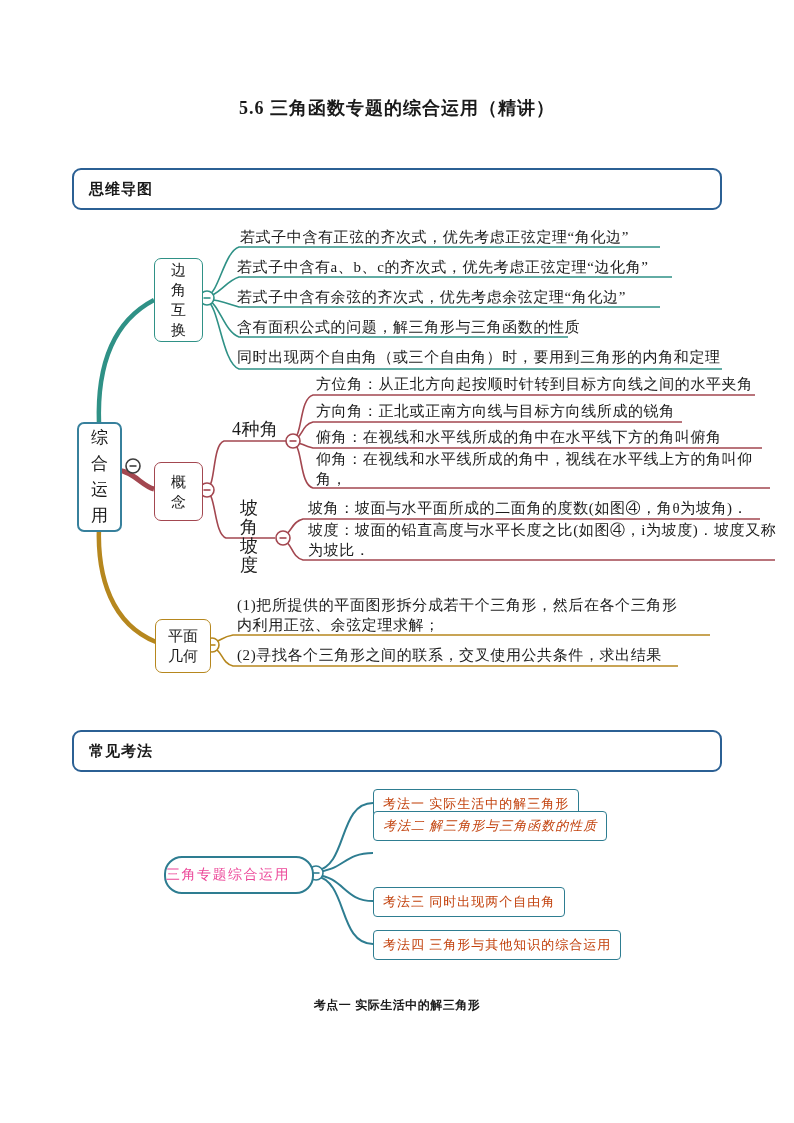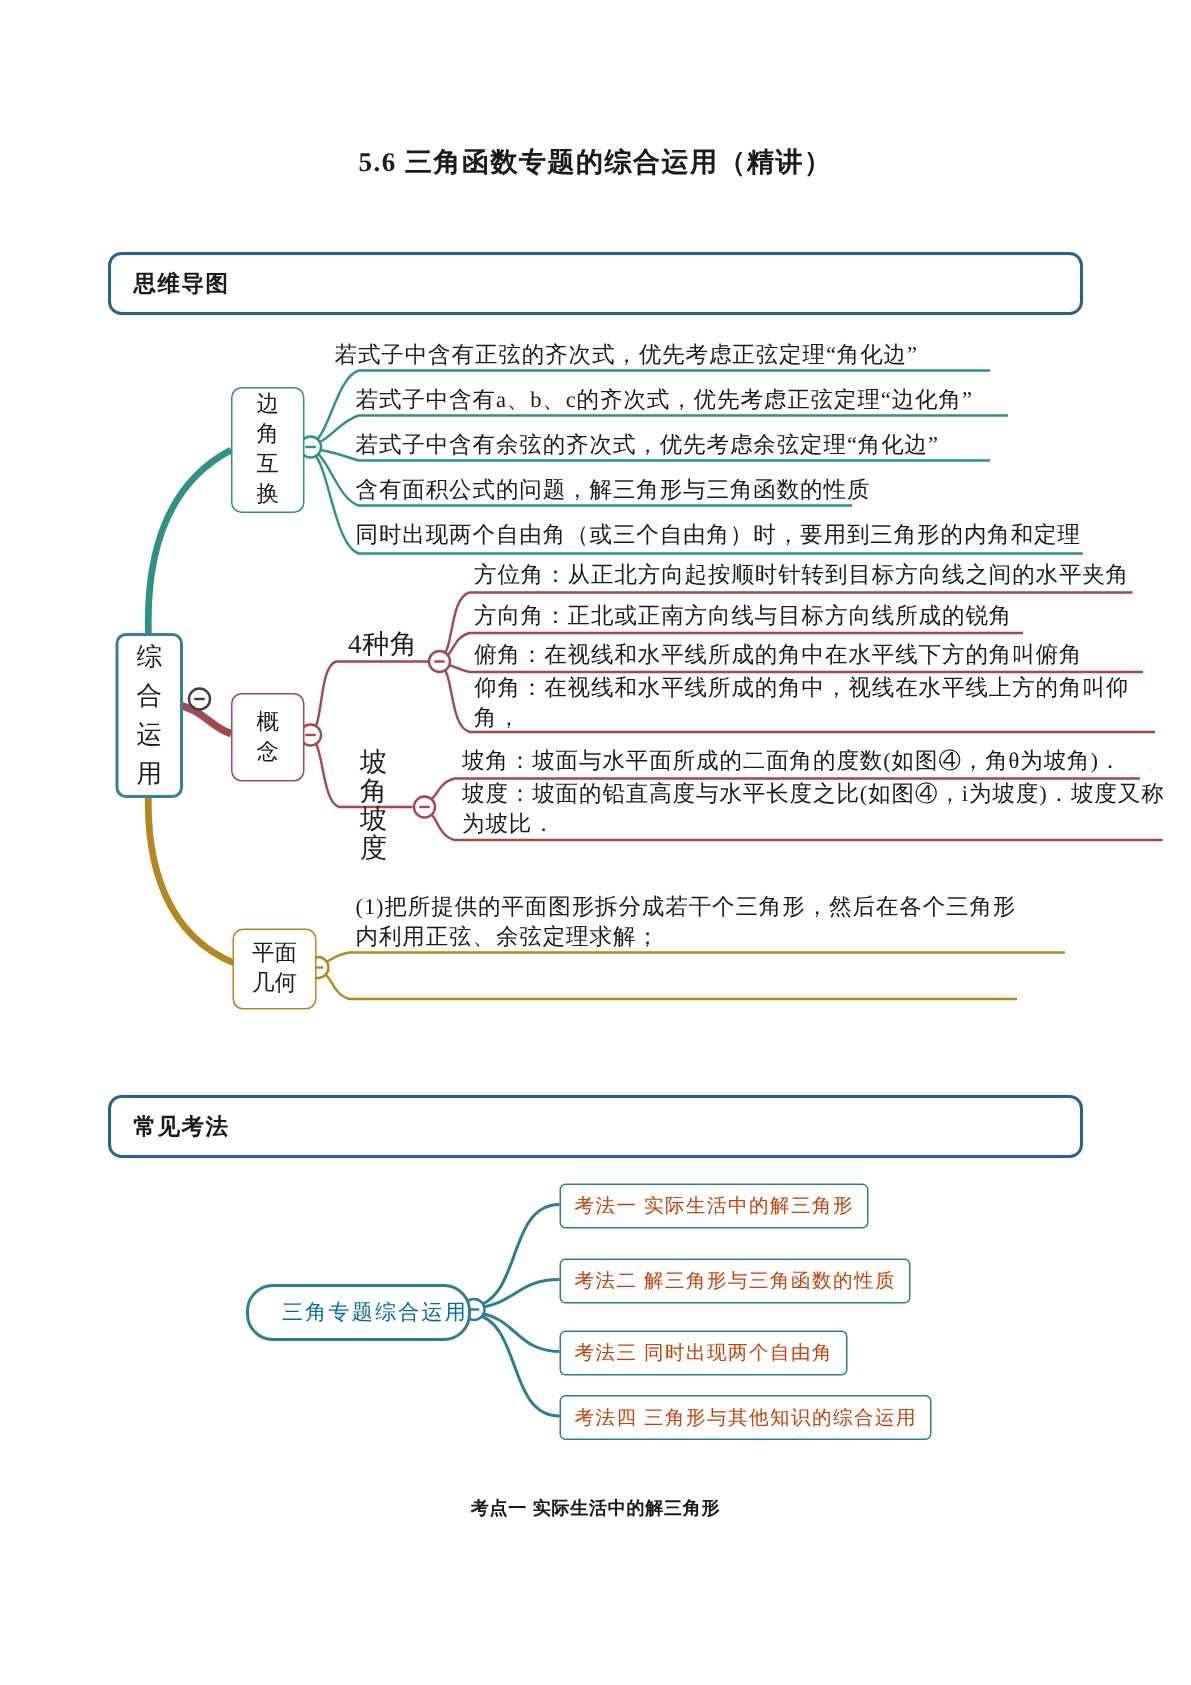--- a/index.html
+++ b/index.html
@@ -20,22 +20,22 @@
   .n-teal{left:154px;top:258px;width:47px;height:82px;border:1.6px solid #2f9186;}
   .n-maroon{left:154px;top:462px;width:47px;height:57px;border:1.6px solid #a34750;}
   .n-gold{left:155px;top:619px;width:54px;height:52px;border:1.6px solid #b6871e;}
   .n-gold .vtxt{width:34px;}
   .sublabel{position:absolute;font-size:18px;line-height:19px;letter-spacing:0.5px;}
   .sub-wrap{width:34px;word-break:break-all;}
   .leaf{position:absolute;font-size:15px;line-height:19.5px;letter-spacing:0.6px;}
   .nowrap{white-space:nowrap;}
   
   .pill{position:absolute;left:164px;top:856px;width:146px;height:34px;border:2px solid #2e7d91;
-        border-radius:18px;display:flex;align-items:center;justify-content:flex-end;background:#fff;
-        font-size:14px;letter-spacing:1.5px;color:#0369a1;}
+        border-radius:18px;display:flex;align-items:center;justify-content:flex-start;background:#fff;
+        font-size:14px;letter-spacing:1.5px;color:#ec4899;}
   .mbox{position:absolute;left:373px;border:1.6px solid #2e7d91;border-radius:4px;background:#fff;
         padding:5px 9px;font-size:13px;letter-spacing:1px;white-space:nowrap;color:#c2410c;}
   .exam-heading{position:absolute;left:0;top:997px;width:794px;text-align:center;
         font-weight:bold;font-size:12px;letter-spacing:0.5px;
         font-family:"Liberation Sans","DejaVu Sans",sans-serif;}
 </style>
 </head>
 <body>
 
 <div class="page">
@@ -113,21 +113,21 @@
     <span>思维导图</span>
   </div>
 
   <div class="node root1">
     <span class="vtxt">综合运用</span>
   </div>
 
   <div class="node n-teal">
     <span class="vtxt">边角互换</span>
   </div>
-  <div class="leaf nowrap" style="left:223px;top:228px;">若式子中含有正弦的齐次式，优先考虑正弦定理“角化边”</div>
+  <div class="leaf nowrap" style="left:240px;top:228px;">若式子中含有正弦的齐次式，优先考虑正弦定理“角化边”</div>
   <div class="leaf nowrap" style="left:237px;top:258px;">若式子中含有a、b、c的齐次式，优先考虑正弦定理“边化角”</div>
   <div class="leaf nowrap" style="left:237px;top:288px;">若式子中含有余弦的齐次式，优先考虑余弦定理“角化边”</div>
   <div class="leaf nowrap" style="left:237px;top:318px;">含有面积公式的问题，解三角形与三角函数的性质</div>
   <div class="leaf nowrap" style="left:237px;top:348px;">同时出现两个自由角（或三个自由角）时，要用到三角形的内角和定理</div>
 
   <div class="node n-maroon">
     <span class="vtxt">概念</span>
   </div>
   <div class="sublabel" style="left:232px;top:420px;">4种角</div>
   <div class="leaf nowrap" style="left:316px;top:375px;">方位角：从正北方向起按顺时针转到目标方向线之间的水平夹角</div>
@@ -135,28 +135,29 @@
   <div class="leaf nowrap" style="left:316px;top:428px;">俯角：在视线和水平线所成的角中在水平线下方的角叫俯角</div>
   <div class="leaf" style="left:316px;top:450px;width:440px;">仰角：在视线和水平线所成的角中，视线在水平线上方的角叫仰角，</div>
   <div class="sublabel sub-wrap" style="left:240px;top:499px;">坡角坡度</div>
   <div class="leaf nowrap" style="left:308px;top:499px;">坡角：坡面与水平面所成的二面角的度数(如图④，角θ为坡角)．</div>
   <div class="leaf" style="left:308px;top:521px;width:476px;">坡度：坡面的铅直高度与水平长度之比(如图④，i为坡度)．坡度又称为坡比．</div>
 
   <div class="node n-gold">
     <span class="vtxt">平面几何</span>
   </div>
   <div class="leaf" style="left:237px;top:596px;width:452px;">(1)把所提供的平面图形拆分成若干个三角形，然后在各个三角形内利用正弦、余弦定理求解；</div>
+  <div class="leaf nowrap" style="left:237px;top:646px;">(2)寻找各个三角形之间的联系，交叉使用公共条件，求出结果</div>
 
   <div class="secbox" style="top:710px;">
     <span>常见考法</span>
   </div>
 
   <div class="pill">
     <span>三角专题综合运用</span>
   </div>
   <div class="mbox" style="top:789px;">考法一 实际生活中的解三角形</div>
-  <div class="mbox" style="top:839px;">考法二 解三角形与三角函数的性质</div>
+  <div class="mbox" style="top:811px;font-style:italic;">考法二 解三角形与三角函数的性质</div>
   <div class="mbox" style="top:887px;">考法三 同时出现两个自由角</div>
   <div class="mbox" style="top:930px;">考法四 三角形与其他知识的综合运用</div>
 
   <div class="exam-heading">考点一 实际生活中的解三角形</div>
 
 </div>
 
 </body></html>

